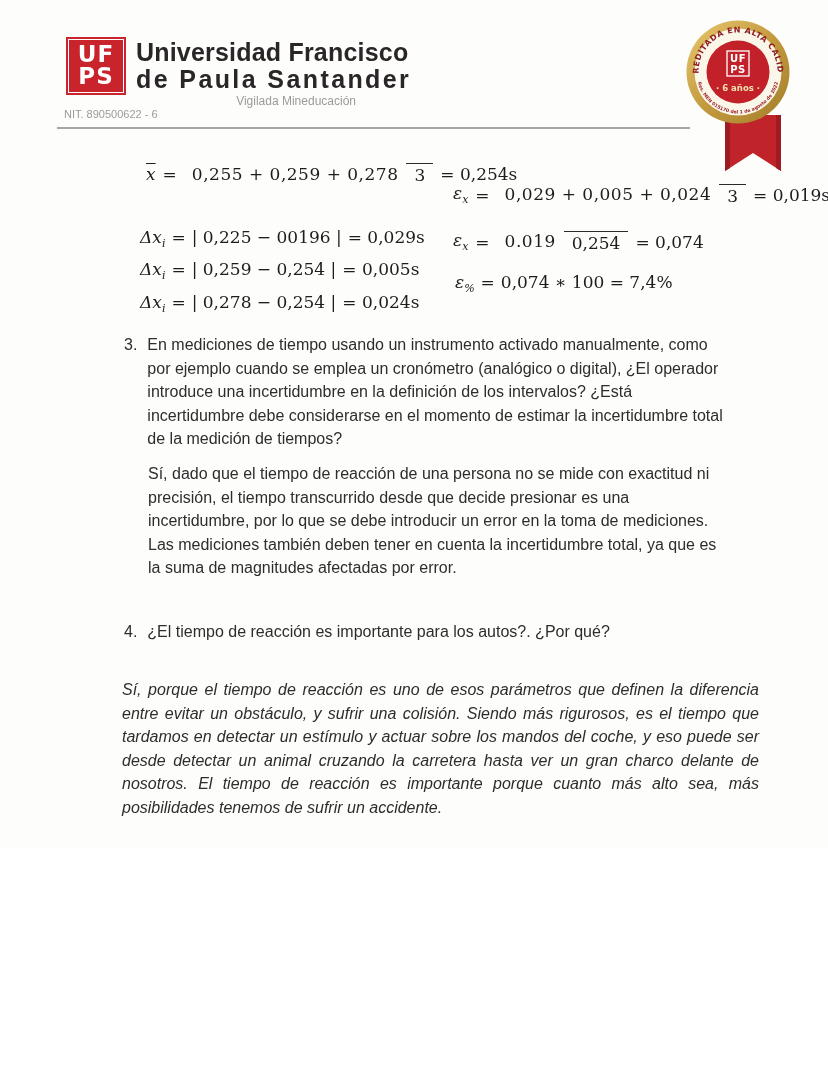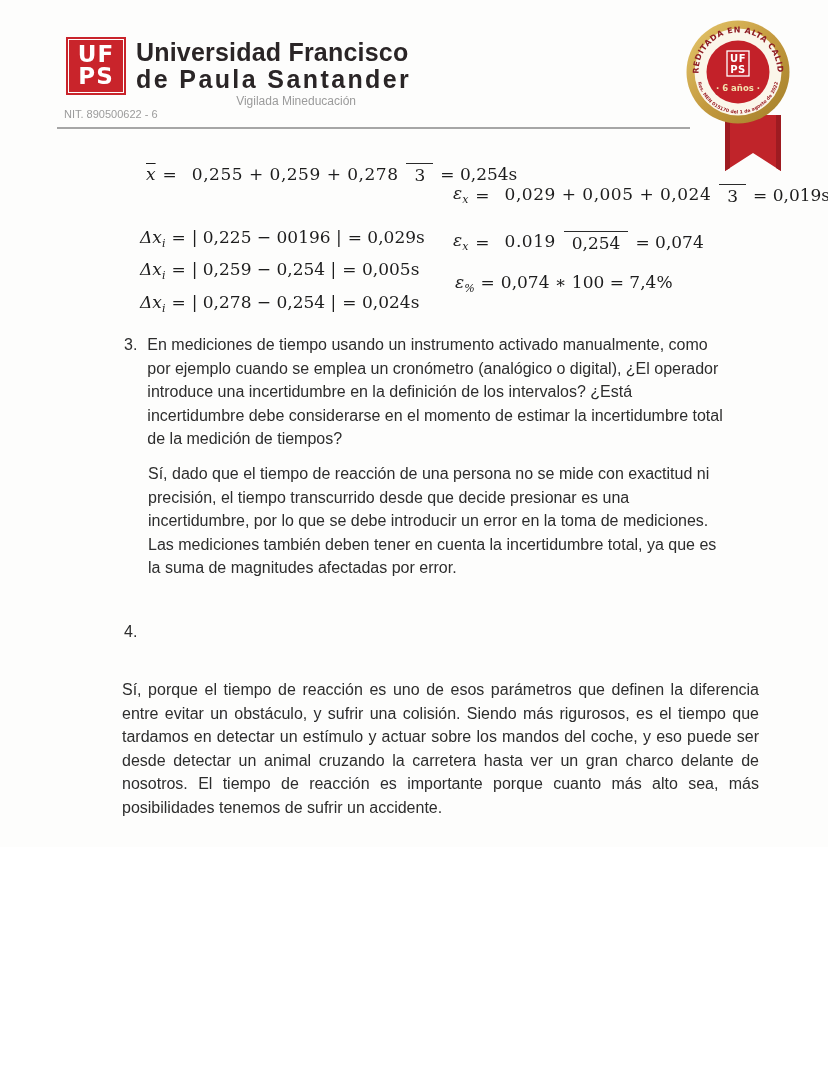--- a/index.html
+++ b/index.html
@@ -50,21 +50,21 @@
   .eps3 { position:absolute; left:455px; top:272px; }
 
   
   .q-item { position:absolute; display:flex; gap:10px; font-size:16px;
     line-height:23.5px; color:#2d2d2d; }
   .q-num { flex:0 0 auto; }
   #q3 { left:124px; top:333px; width:606px; }
   #q4 { left:124px; top:620px; width:606px; }
   .answer { position:absolute; font-size:16px; line-height:23.5px; color:#2d2d2d; }
   #a3 { left:148px; top:462px; width:578px; }
-  #a4 { left:122px; top:678px; width:637px; text-align:justify; }
+  #a4 { left:122px; top:678px; width:637px; text-align:justify;font-style:italic; }
 
   
   .footer-box { position:absolute; left:196px; top:877px; width:456px; height:123px;
     background:#ffffff; }
   .footer-rule { position:absolute; left:105px; top:927px; width:650px; height:3px;
     border-radius:50%;
     background:radial-gradient(ellipse at center, #a2563e 0%, #c08a75 40%, rgba(255,255,255,0) 82%); }
   .footer-text { position:absolute; left:196px; top:934px; width:456px;
     text-align:center; font-size:13px; color:#8f8f8f; line-height:17.5px; }
   .pagenum { position:absolute; left:770px; top:1007px; font-size:18px; color:#1a1a1a; }
@@ -178,20 +178,21 @@
   </div>
 
   <div id="q3" class="q-item">
     <span class="q-num">3.</span>
     <div>En mediciones de tiempo usando un instrumento activado manualmente, como por ejemplo cuando se emplea un cronómetro (analógico o digital), ¿El operador introduce una incertidumbre en la definición de los intervalos? ¿Está incertidumbre debe considerarse en el momento de estimar la incertidumbre total de la medición de tiempos?</div>
   </div>
   <div id="a3" class="answer">Sí, dado que el tiempo de reacción de una persona no se mide con exactitud ni precisión, el tiempo transcurrido desde que decide presionar es una incertidumbre, por lo que se debe introducir un error en la toma de mediciones. Las mediciones también deben tener en cuenta la incertidumbre total, ya que es la suma de magnitudes afectadas por error.</div>
 
   <div id="q4" class="q-item">
     <span class="q-num">4.</span>
+    <div>¿El tiempo de reacción es importante para los autos?. ¿Por qué?</div>
   </div>
   <div id="a4" class="answer">Sí, porque el tiempo de reacción es uno de esos parámetros que definen la diferencia entre evitar un obstáculo, y sufrir una colisión. Siendo más rigurosos, es el tiempo que tardamos en detectar un estímulo y actuar sobre los mandos del coche, y eso puede ser desde detectar un animal cruzando la carretera hasta ver un gran charco delante de nosotros. El tiempo de reacción es importante porque cuanto más alto sea, más posibilidades tenemos de sufrir un accidente.</div>
 
   <div class="footer-box"></div>
   <div class="footer-rule"></div>
 
   <div class="pagenum">7</div>
 
 </div>
 

